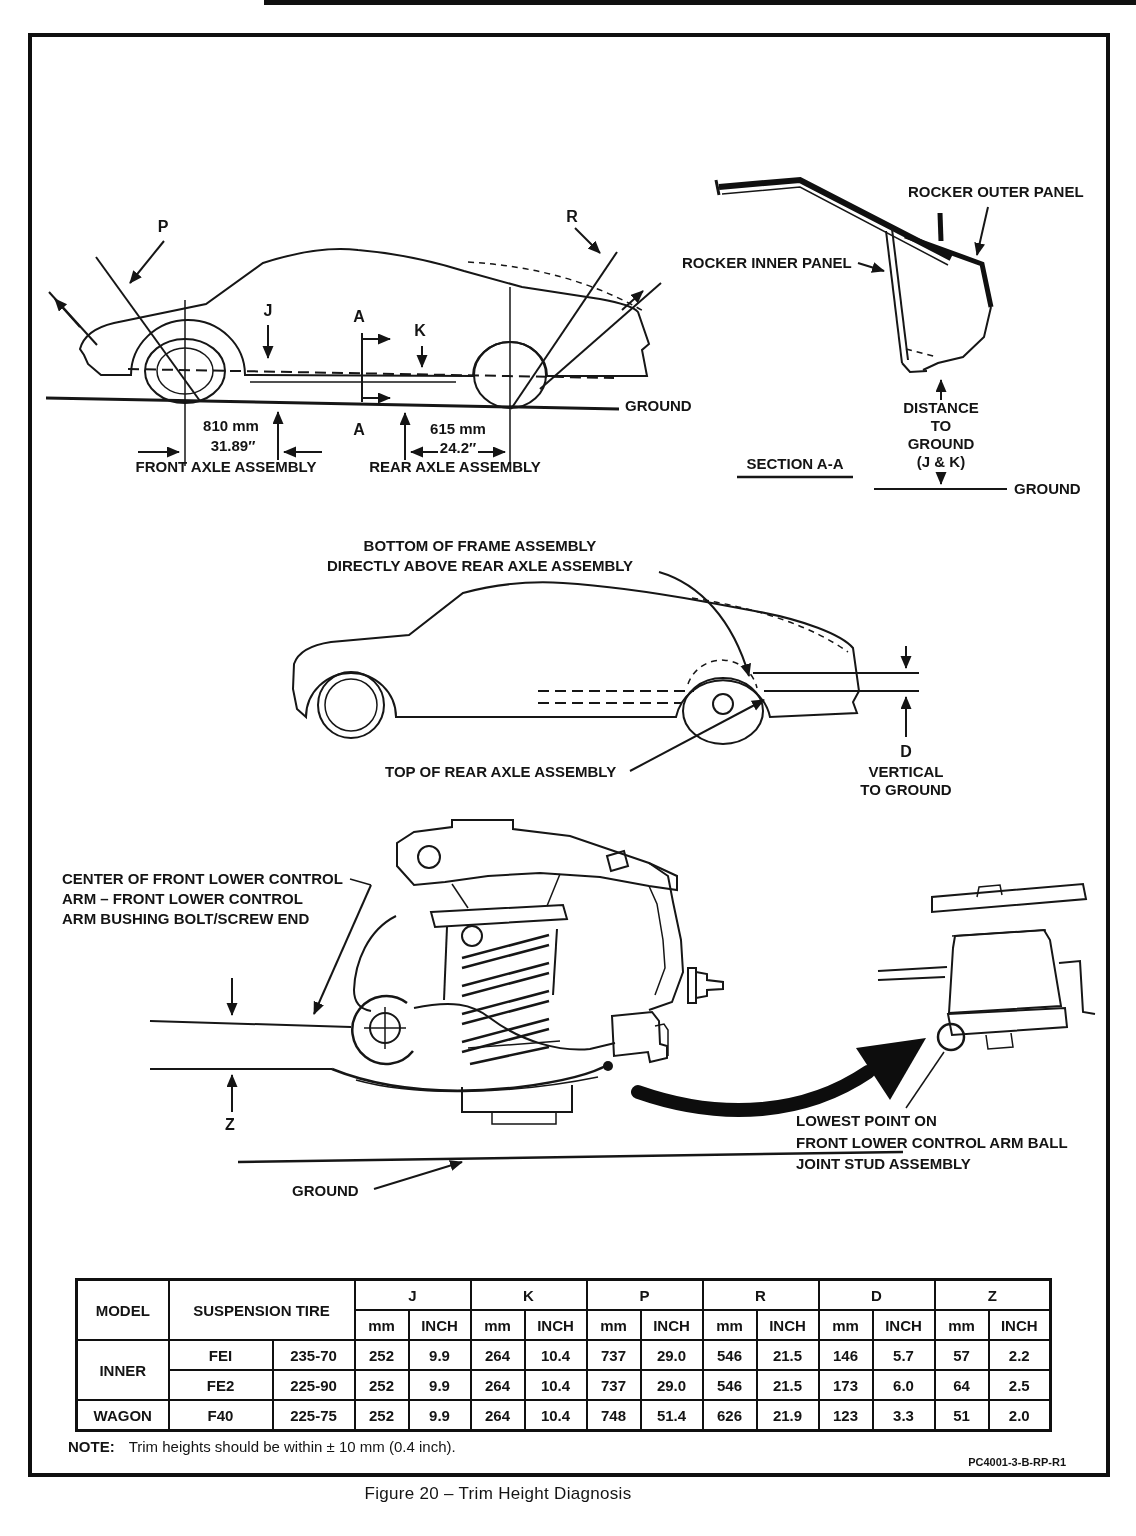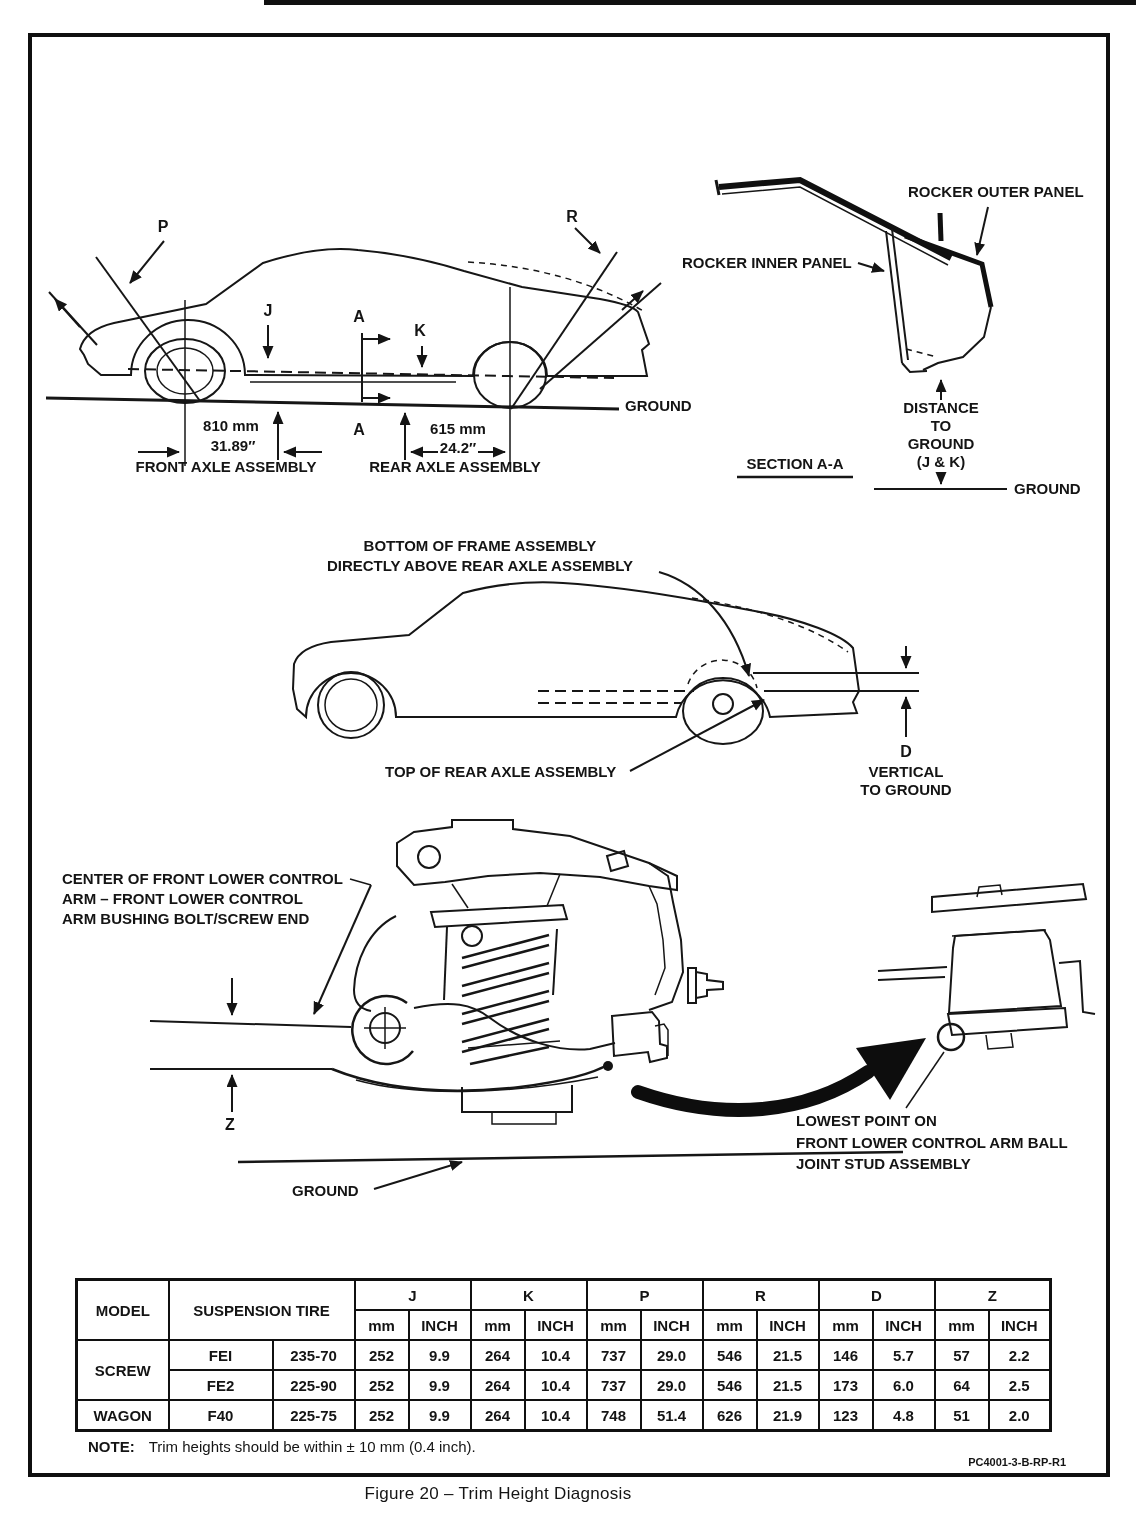--- a/index.html
+++ b/index.html
@@ -26,21 +26,21 @@
   
   .spec-table{
     position:absolute;left:75px;top:1278px;border-collapse:collapse;table-layout:fixed;
     width:974px;font-size:15px;font-weight:700;
   }
   .spec-table th,.spec-table td{
     border:2px solid #101010;text-align:center;vertical-align:middle;
     height:28px;padding:0 1px;overflow:hidden;white-space:nowrap;
   }
   .spec-table{border:3px solid #101010;}
-  .note{position:absolute;left:88px;top:1438px;font-size:15px;}
+  .note{position:absolute;left:68px;top:1438px;font-size:15px;}
   .note b{font-weight:700;margin-right:14px;}
   .doc-code{position:absolute;left:766px;top:1456px;width:300px;text-align:right;font-size:11px;font-weight:700;}
   .caption{position:absolute;left:0;top:1484px;width:996px;text-align:center;font-size:17px;font-weight:400;letter-spacing:.3px;}
 </style>
 </head>
 <body>
 
 <div class="page">
   <div class="topline"></div>
   <div class="frame"></div>
@@ -284,21 +284,21 @@
         <th>mm</th>
         <th>INCH</th>
         <th>mm</th>
         <th>INCH</th>
         <th>mm</th>
         <th>INCH</th>
       </tr>
     </thead>
     <tbody>
       <tr>
-        <td rowspan="2">SCREW</td>
+        <td rowspan="2">INNER</td>
         <td>FEI</td>
         <td>235-70</td>
         <td>252</td>
         <td>9.9</td>
         <td>264</td>
         <td>10.4</td>
         <td>737</td>
         <td>29.0</td>
         <td>546</td>
         <td>21.5</td>
@@ -329,21 +329,21 @@
         <td>225-75</td>
         <td>252</td>
         <td>9.9</td>
         <td>264</td>
         <td>10.4</td>
         <td>748</td>
         <td>51.4</td>
         <td>626</td>
         <td>21.9</td>
         <td>123</td>
-        <td>4.8</td>
+        <td>3.3</td>
         <td>51</td>
         <td>2.0</td>
       </tr>
     </tbody>
   </table>
 
   <div class="note">
     <b>NOTE:</b><span>Trim heights should be within ± 10 mm (0.4 inch).</span>
   </div>
 

